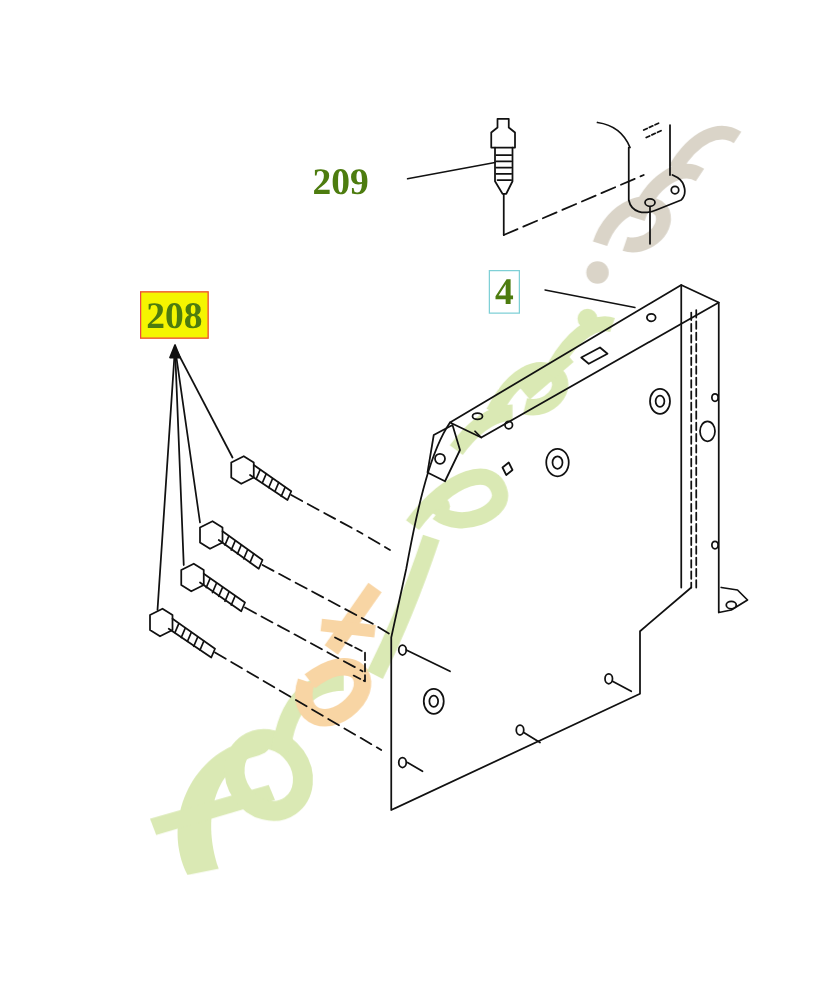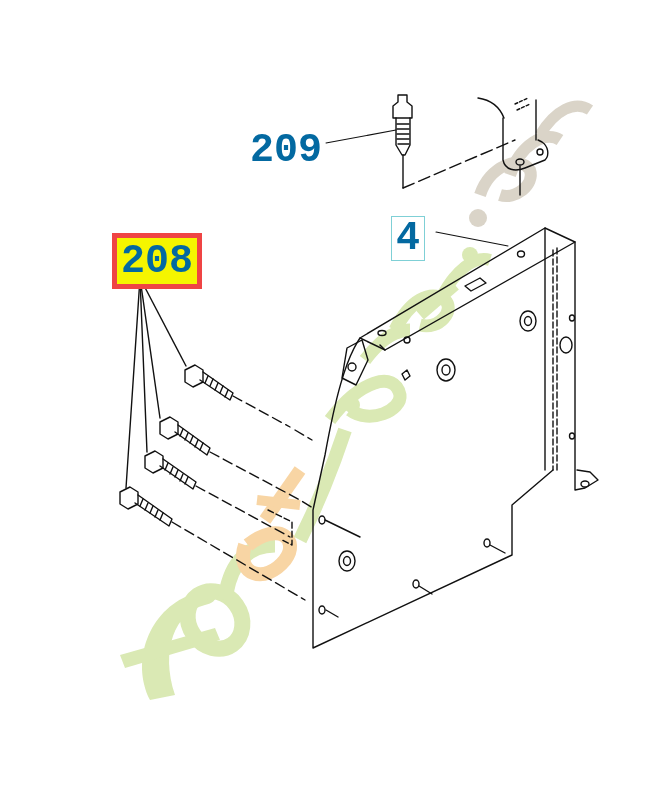--- a/index.html
+++ b/index.html
@@ -1,20 +1,20 @@
 <!DOCTYPE html>
 <html><head>
 <meta charset="utf-8">
 <style>
   html, body { margin: 0; padding: 0; background: #ffffff; }
   body { width: 652px; height: 800px; position: relative; overflow: hidden;
          font-family: "Liberation Sans", sans-serif; }
   #canvas { position: absolute; left: 0; top: 0; width: 652px; height: 800px; }
-  .callout { position: absolute; font-family: Liberation Mono, monospace;
-             font-weight: bold; font-size: 40px; line-height: 1; color: #0369a1; }
+  .callout { position: absolute; font-family: Liberation Serif, serif;
+             font-weight: bold; font-size: 30px; line-height: 1; color: #4d7c0f; }
   #lbl-208 { left: 112px; top: 233px; padding: 4px 4px 2px 4px; }
   #lbl-11  { left: 391px; top: 216px; padding: 2px 4px 1px 4px; }
   #lbl-209 { left: 250px; top: 131px; }
 </style>
 </head>
 <body>
 
 <svg id="canvas" viewBox="0 0 652 800" xmlns="http://www.w3.org/2000/svg">
 
   <g opacity="0.95">
@@ -145,21 +145,21 @@
 
       <path d="M140 278 L186 366"></path>
       <path d="M140 278 L160 418"></path>
       <path d="M140 278 L147 452"></path>
       <path d="M140 278 L126 488"></path>
       <path d="M140 276 L136 286 L144 286 Z" fill="#111"></path>
     </g>
   </g>
 </svg>
 
-<div id="lbl-208" class="callout" style="background:#f5f500; border:5px solid #ef4444;text-align:center;">
+<div id="lbl-208" class="callout" style="background:#f5f500; border:1px solid #ef4444;text-align:center;">
   <span>208</span>
 </div>
 <div id="lbl-209" class="callout">
   <span>209</span>
 </div>
 <div id="lbl-11" class="callout" style="border:1.5px solid #7fd0d6; background:#fff;">
   <span>4</span>
 </div>
 
 </body></html>

